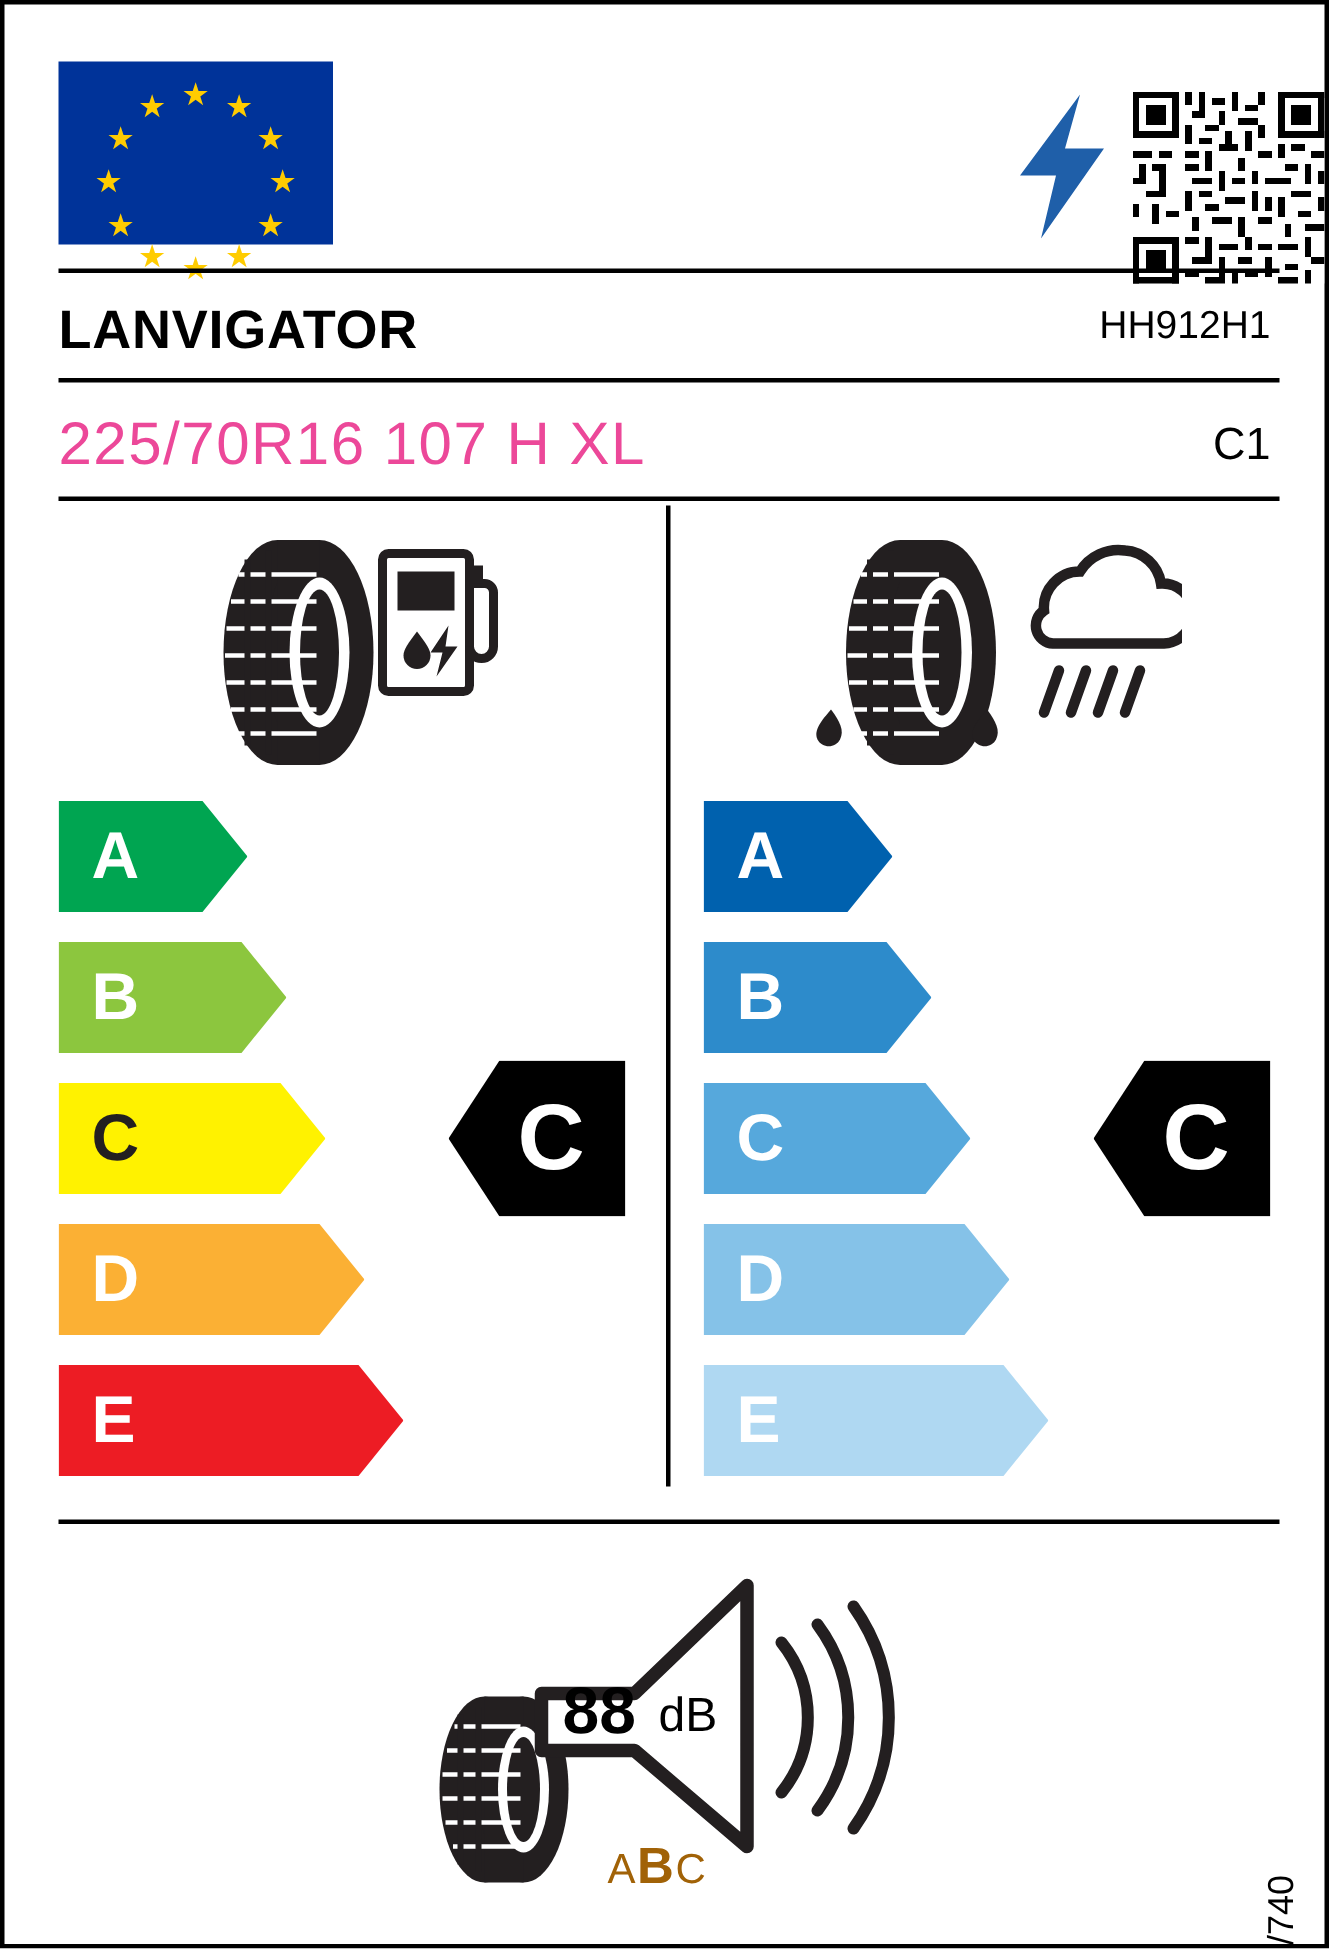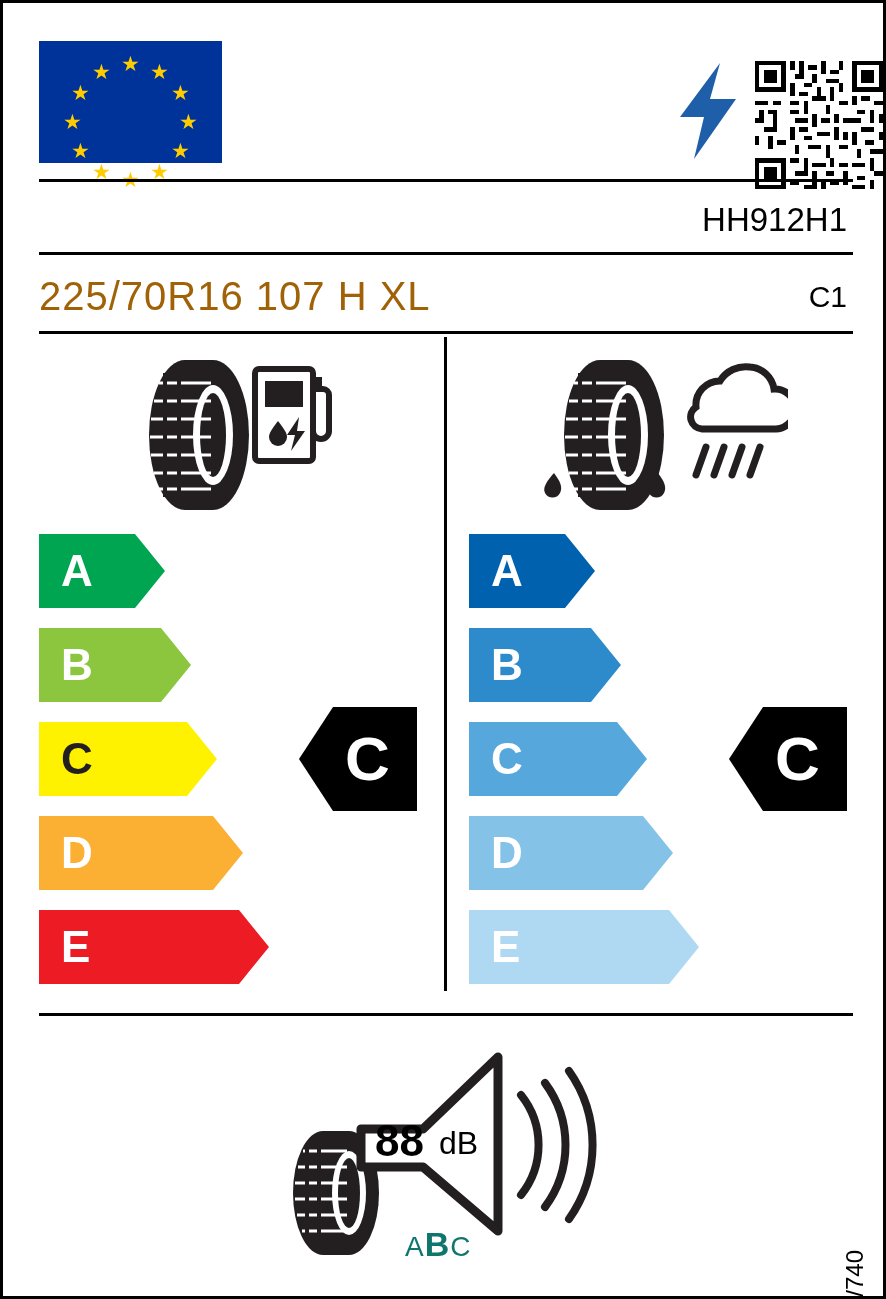--- a/index.html
+++ b/index.html
@@ -93,30 +93,30 @@
     top: 196px;
     font-size: 36px;
     font-weight: bold;
     letter-spacing: 0.5px;
     color: #000000;
   }
   .typecode {
     position: absolute;
     right: 36px;
     top: 198px;
-    font-size: 33px;
+    font-size: 26px;
     color: #000000;
     text-align: right;
   }
   .dimension {
     position: absolute;
     left: 36px;
     top: 271px;
     font-size: 40px;
-    color: #a16207;
+    color: #ec4899;
     letter-spacing: 1px;
   }
   .classcode {
     position: absolute;
     right: 36px;
     top: 277px;
     font-size: 30px;
     color: #000000;
     text-align: right;
   }
@@ -195,21 +195,21 @@
     top: 84px;
     font-size: 32px;
     color: #000000;
     line-height: 32px;
   }
   .noise-classes {
     position: absolute;
     left: 122px;
     top: 186px;
     font-size: 28px;
-    color: #0f766e;
+    color: #a16207;
     line-height: 30px;
     letter-spacing: 1px;
   }
   .noise-classes .sel {
     font-size: 34px;
     font-weight: bold;
   }
 
   .rotated-code {
     position: absolute;
@@ -351,20 +351,21 @@
         </g>
       </svg>
     </div>
   </div>
 
   <div class="hrule" style="top:176px;"></div>
   <div class="hrule" style="top:249px;"></div>
   <div class="hrule" style="top:328px;"></div>
   <div class="hrule" style="top:1010px;"></div>
 
+  <div class="brand">LANVIGATOR</div>
   <div class="typecode">HH912H1</div>
   <div class="dimension">225/70R16 107 H XL</div>
   <div class="classcode">C1</div>
 
   <div class="vrule" style="left:441px; top:334px; height:654px;"></div>
 
   <div class="pictogram" style="left:120px; top:352px; width:210px; height:160px;">
     <svg width="210" height="160" viewBox="0 0 210 160">
 
       <g>

